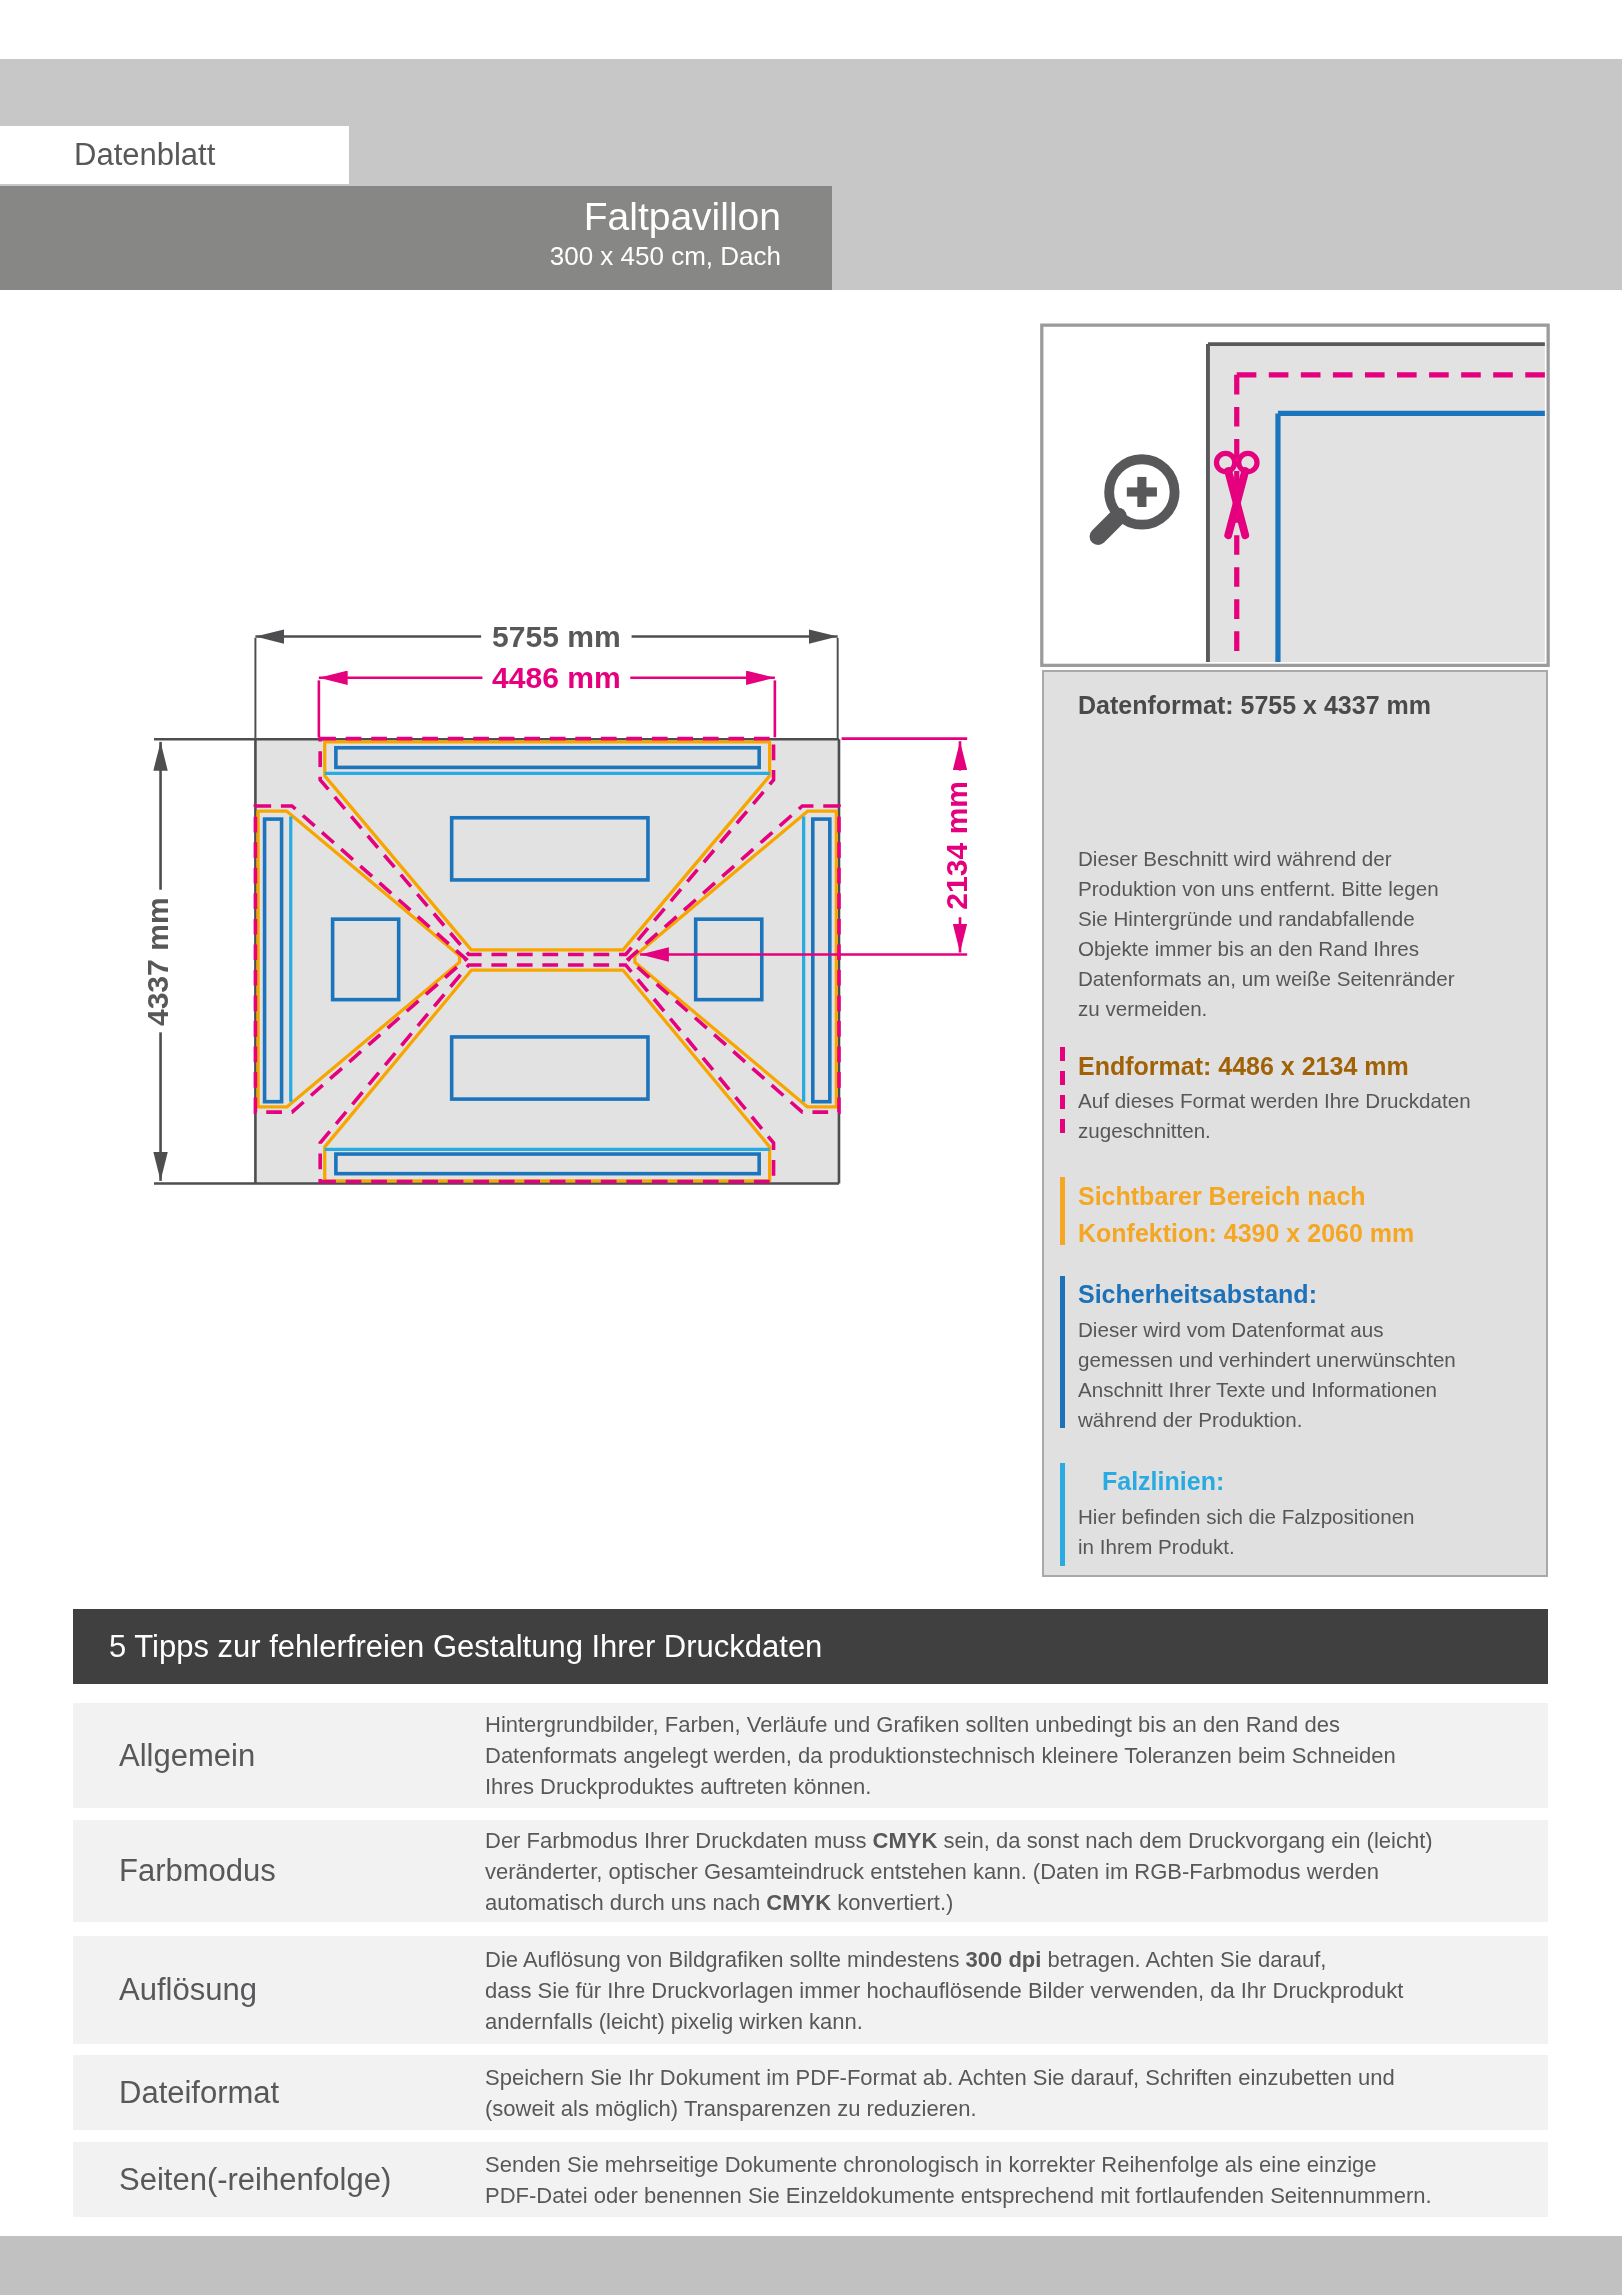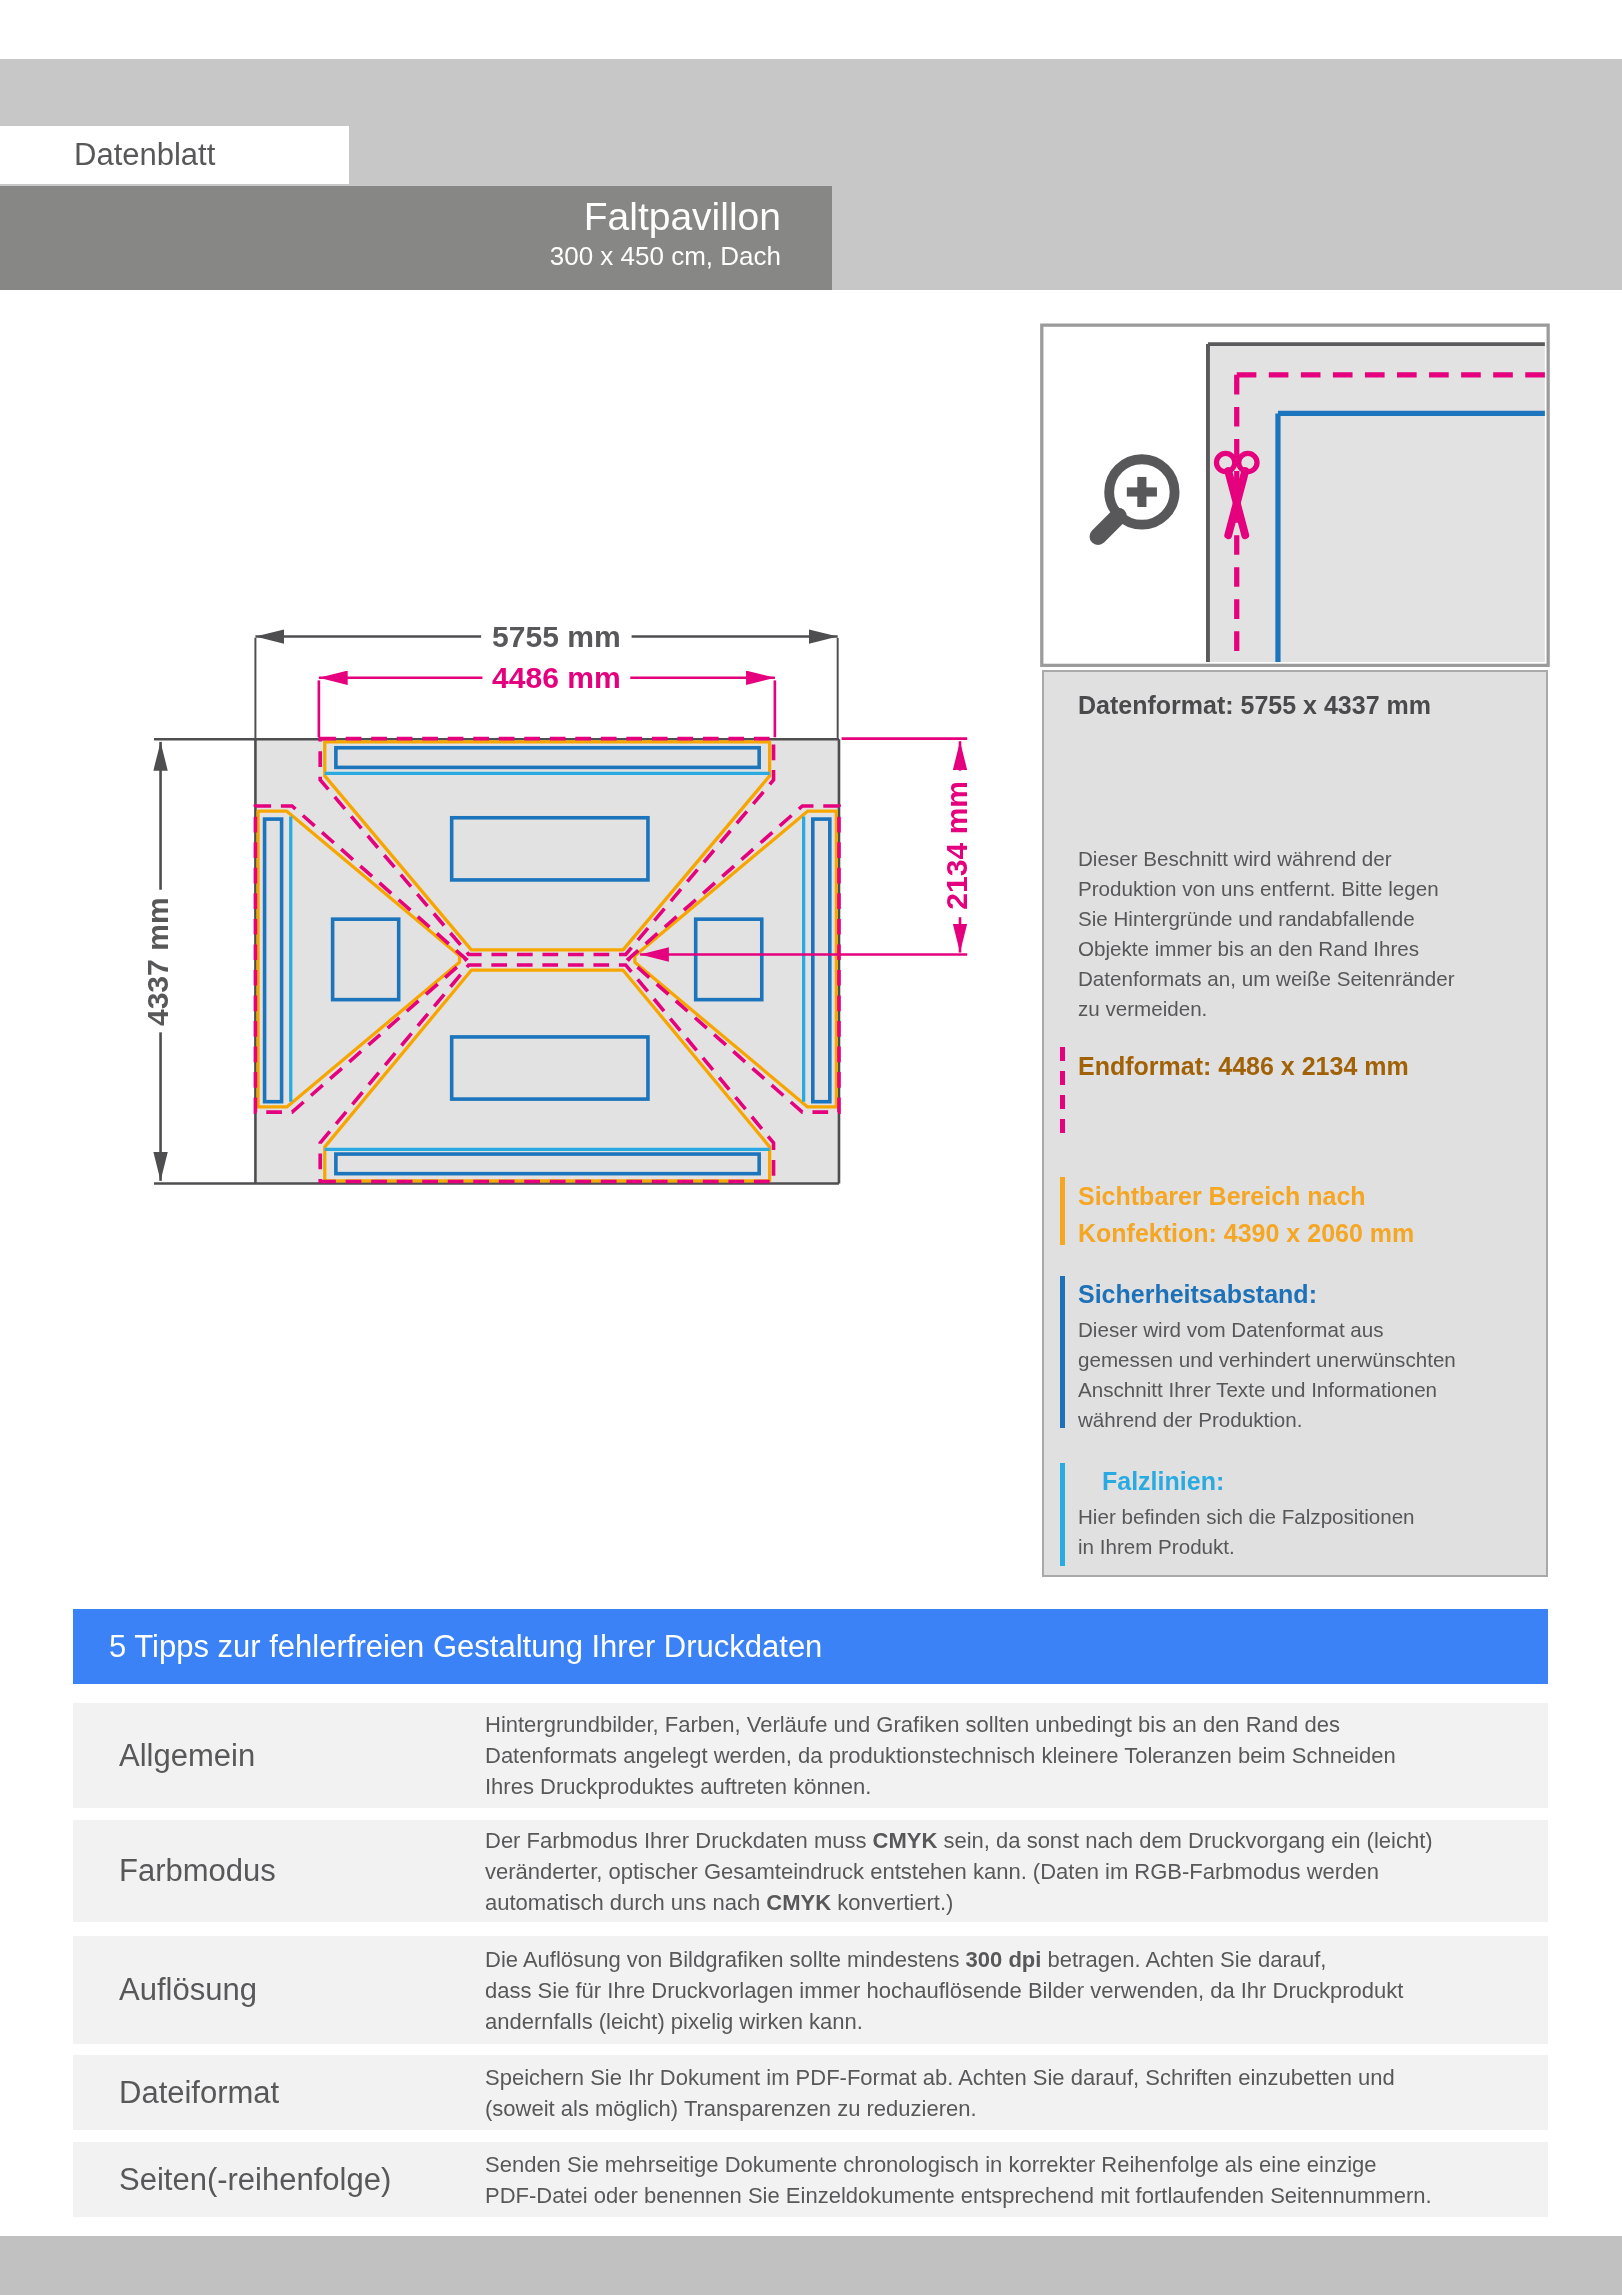--- a/index.html
+++ b/index.html
@@ -21,21 +21,21 @@
   .pbody{font-size:20.6px;line-height:30px;color:#57575a;white-space:pre-line;}
   .pre{white-space:pre-line;}
   .c-dark{color:#4a4a4c;} .c-mag{color:#a16207;} .c-org{color:#f5a623;}
   .c-blu{color:#1d71b8;} .c-cyn{color:#29abe2;}
   .marker-bar{left:1060px;width:4.6px;}
   .bar-mag{background:repeating-linear-gradient(180deg,#e5007d 0 14.4px,rgba(0,0,0,0) 14.4px 24px);}
   .bar-org{background:#f5a623;}
   .bar-blu{background:#1d71b8;}
   .bar-cyn{background:#29abe2;}
   
-  .tips-band{left:73px;top:1609px;width:1475px;height:75px;background:#3b82f6;display:flex;align-items:center;}
+  .tips-band{left:73px;top:1609px;width:1475px;height:75px;background:#404040;display:flex;align-items:center;}
   .tips-band span{color:#fff;font-size:31px;margin-left:36px;}
   .tips-row{left:73px;width:1475px;background:#f2f2f2;display:flex;align-items:center;}
   .row-label{font-size:31px;color:#58585a;margin-left:46px;width:366px;flex:0 0 auto;}
   .row-body{font-size:22px;line-height:31px;color:#58585a;width:1001px;white-space:pre-line;}
   .row-body .b{font-weight:bold;}
   .r1{top:1703px;height:105px;} .r2{top:1820px;height:102px;} .r3{top:1936px;height:108px;}
   .r4{top:2055px;height:75px;} .r5{top:2142px;height:75px;}
   .footer-band{left:0;top:2236px;width:1623px;height:60px;background:#c2c1c1;}
   
   #gfx{position:absolute;left:0;top:0;width:1623px;height:2295px;}
@@ -174,20 +174,22 @@
   <div class="abs ptext phead c-dark" style="top:691px;">Datenformat: 5755 x 4337 mm</div>
   <div class="abs ptext pbody" style="top:844px;">Dieser Beschnitt wird während der
 Produktion von uns entfernt. Bitte legen
 Sie Hintergründe und randabfallende
 Objekte immer bis an den Rand Ihres
 Datenformats an, um weiße Seitenränder
 zu vermeiden.</div>
 
   <div class="abs marker-bar bar-mag" style="top:1047px;height:93px;"></div>
   <div class="abs ptext phead c-mag" style="top:1052px;">Endformat: 4486 x 2134 mm</div>
+  <div class="abs ptext pbody" style="top:1086px;">Auf dieses Format werden Ihre Druckdaten
+zugeschnitten.</div>
 
   <div class="abs marker-bar bar-org" style="top:1177px;height:68px;"></div>
   <div class="abs ptext phead c-org pre" style="top:1178px;line-height:37px;">Sichtbarer Bereich nach
 Konfektion: 4390 x 2060 mm</div>
 
   <div class="abs marker-bar bar-blu" style="top:1276px;height:152px;"></div>
   <div class="abs ptext phead c-blu" style="top:1280px;">Sicherheitsabstand:</div>
   <div class="abs ptext pbody" style="top:1315px;">Dieser wird vom Datenformat aus
 gemessen und verhindert unerwünschten
 Anschnitt Ihrer Texte und Informationen

